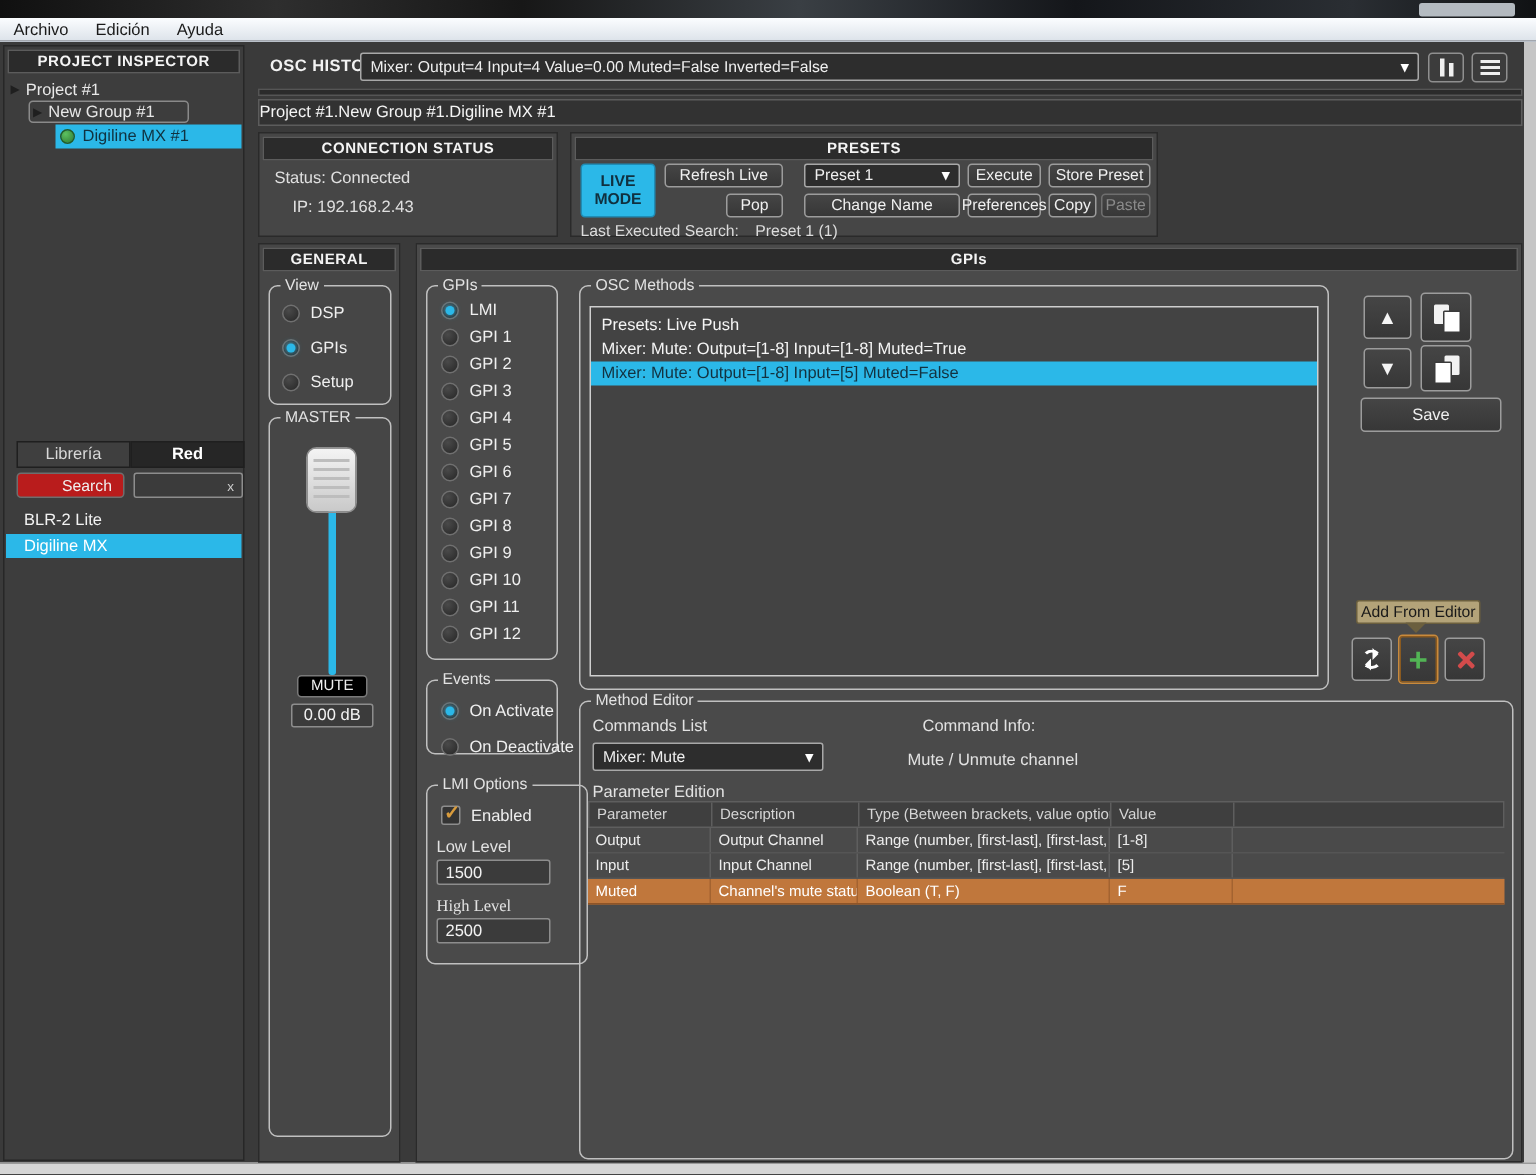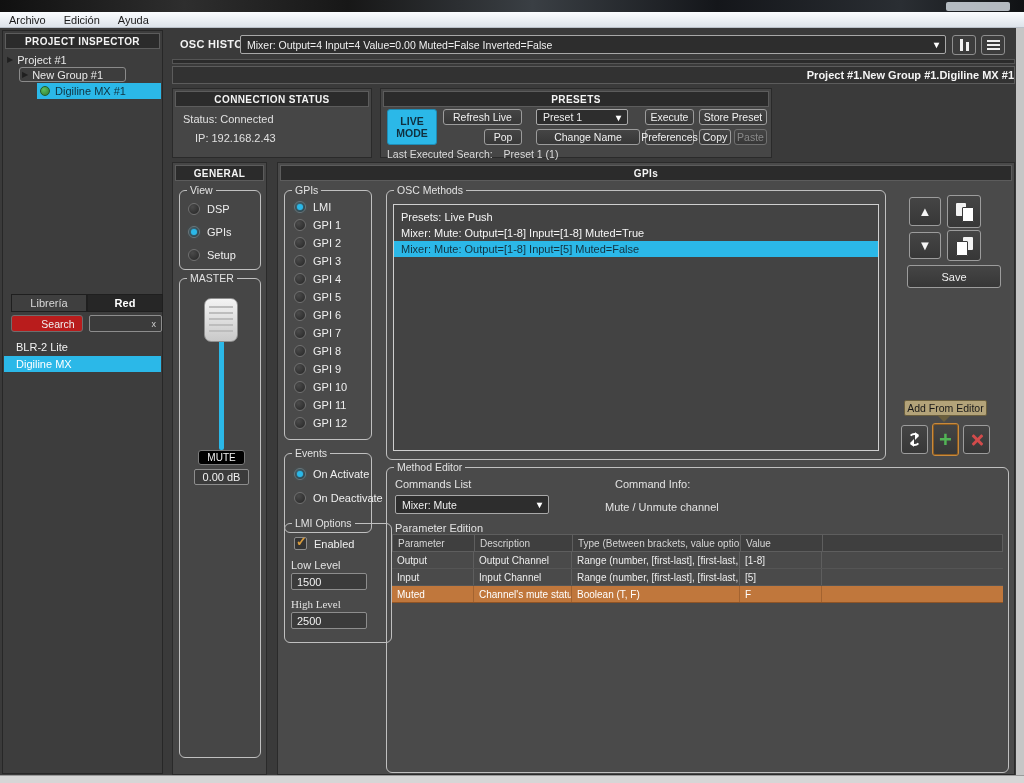--- a/index.html
+++ b/index.html
@@ -56,21 +56,21 @@
   .osc-label{position:absolute;left:180px;top:38px;font-size:11px;font-weight:bold;color:#f2f2f2;letter-spacing:.3px;}
   .iconbtn{position:absolute;width:24px;height:20px;background:#3c3c3c;border:1px solid #8f8f8f;border-radius:3px;
     display:flex;align-items:center;justify-content:center;}
   .ic-levels{display:flex;gap:3px;align-items:flex-end;height:12px;}
   .ic-levels i{display:block;width:3px;background:#f0f0f0;}
   .ic-menu{display:flex;flex-direction:column;gap:2px;}
   .ic-menu i{display:block;width:13px;height:2px;background:#f0f0f0;}
 
   .main-strip{position:absolute;left:172px;top:59px;width:843px;height:5px;background:#2b2b2b;border:1px solid #555;}
   .main-title{position:absolute;left:172px;top:66px;width:843px;height:18px;background:#323232;border:1px solid #5c5c5c;
-    color:#f5f5f5;font-size:11px;font-weight:bold;display:flex;align-items:center;justify-content:flex-end;}
+    color:#f5f5f5;font-size:11px;font-weight:normal;display:flex;align-items:center;justify-content:flex-start;}
 
   
   .panel{position:absolute;background:#464646;border:1px solid #2a2a2a;}
   .panel .hdrbar{position:absolute;left:2px;top:2px;right:2px;height:16px;line-height:15px;}
   .conn-line{position:absolute;font-size:11px;color:#e0e0e0;}
   .livemode{position:absolute;background:#2bb8e8;border:1px solid #1f8cb5;border-radius:3px;color:#10303f;
     font-size:10.5px;font-weight:bold;display:flex;align-items:center;justify-content:center;text-align:center;}
   .lastexec{position:absolute;font-size:10.5px;color:#dcdcdc;}
 
   
@@ -223,21 +223,21 @@
     </div>
     <div class="btn" style="left:62px;top:20px;width:79px;height:16px;">
       <span>Refresh Live</span>
     </div>
     <div class="btn" style="left:62px;top:40px;width:38px;height:16px;margin-top:36px;">
       <span>Push</span>
     </div>
     <div class="btn" style="left:103px;top:40px;width:38px;height:16px;">
       <span>Pop</span>
     </div>
-    <div class="combo" style="left:155px;top:20px;width:92px;height:16px;">
+    <div class="combo" style="left:155px;top:20px;width:104px;height:16px;">
       <span>Preset 1</span>
       <span class="chev">▾</span>
     </div>
     <div class="btn" style="left:264px;top:20px;width:49px;height:16px;">
       <span>Execute</span>
     </div>
     <div class="btn" style="left:318px;top:20px;width:68px;height:16px;">
       <span>Store Preset</span>
     </div>
     <div class="btn" style="left:155px;top:40px;width:104px;height:16px;">
@@ -343,21 +343,21 @@
       <div class="radio-row">
           <span class="radio"></span>
           <span class="rlabel">GPI 11</span>
         </div>
       <div class="radio-row">
           <span class="radio"></span>
           <span class="rlabel">GPI 12</span>
         </div>
     </div>
 
-    <div class="grpbox on-dark" style="left:6px;top:290px;width:88px;height:80px;">
+    <div class="grpbox on-dark" style="left:6px;top:290px;width:88px;height:50px;">
       <span class="grp-label">Events</span>
       <div class="radio-row" style="position:absolute;left:9px;top:14px;">
         <span class="radio on"></span>
         <span class="rlabel">On Activate</span>
       </div>
       <div class="radio-row" style="position:absolute;left:9px;top:38px;">
         <span class="radio"></span>
         <span class="rlabel">On Deactivate</span>
       </div>
     </div>

